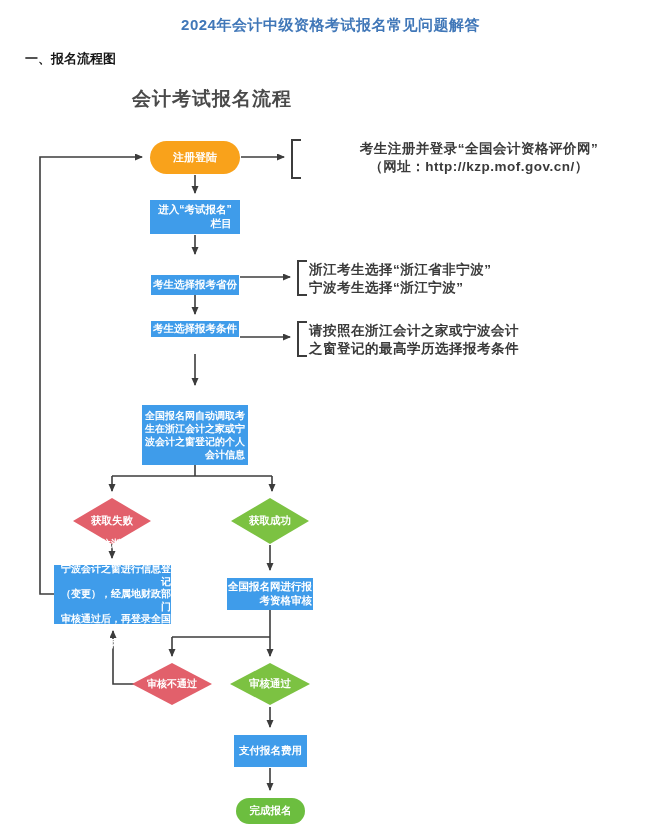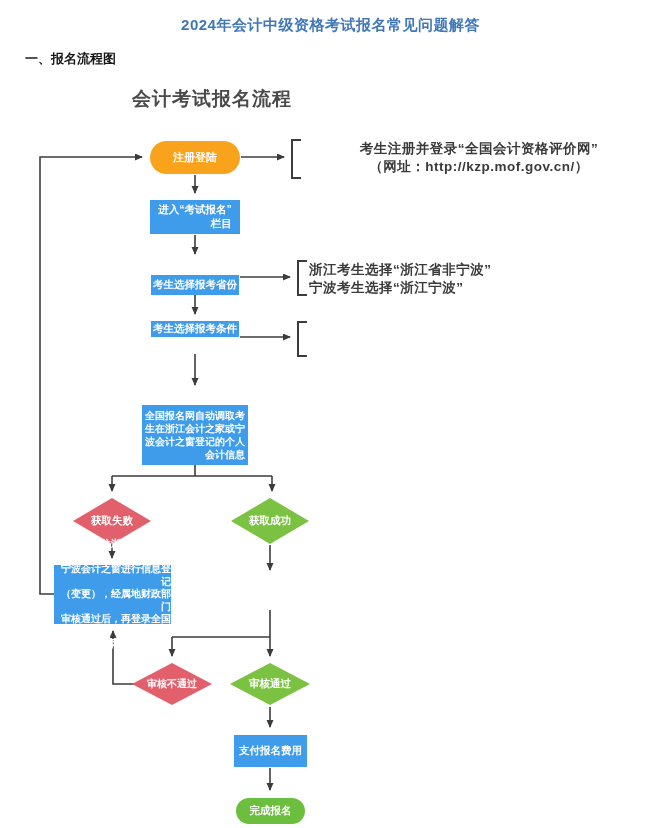--- a/index.html
+++ b/index.html
@@ -115,28 +115,32 @@
 生在浙江会计之家或宁
 波会计之窗登记的个人
 会计信息</div>
   <div class="node diamond red n-fail">获取失败</div>
   <div class="node diamond green n-success">获取成功</div>
   <div class="node rect n-reregister">考生可前往浙江会计之家或
 宁波会计之窗进行信息登记
 （变更），经属地财政部门
 审核通过后，再登录全国会
 计资格评价网进行报名。</div>
+  <div class="node rect n-review">全国报名网进行报
+考资格审核</div>
   <div class="node diamond red n-reject">审核不通过</div>
   <div class="node diamond green n-pass">审核通过</div>
   <div class="node rect n-pay">支付报名费用</div>
   <div class="node n-end">完成报名</div>
 
   <div class="bracket bk-1"></div>
   <div class="note note-1">考生注册并登录“全国会计资格评价网”
 （网址：http://kzp.mof.gov.cn/）</div>
 
   <div class="bracket bk-2"></div>
   <div class="note note-2">浙江考生选择“浙江省非宁波”
 宁波考生选择“浙江宁波”</div>
 
   <div class="bracket bk-3"></div>
+  <div class="note note-3">请按照在浙江会计之家或宁波会计
+之窗登记的最高学历选择报考条件</div>
 
 </div>
 
 </body></html>

